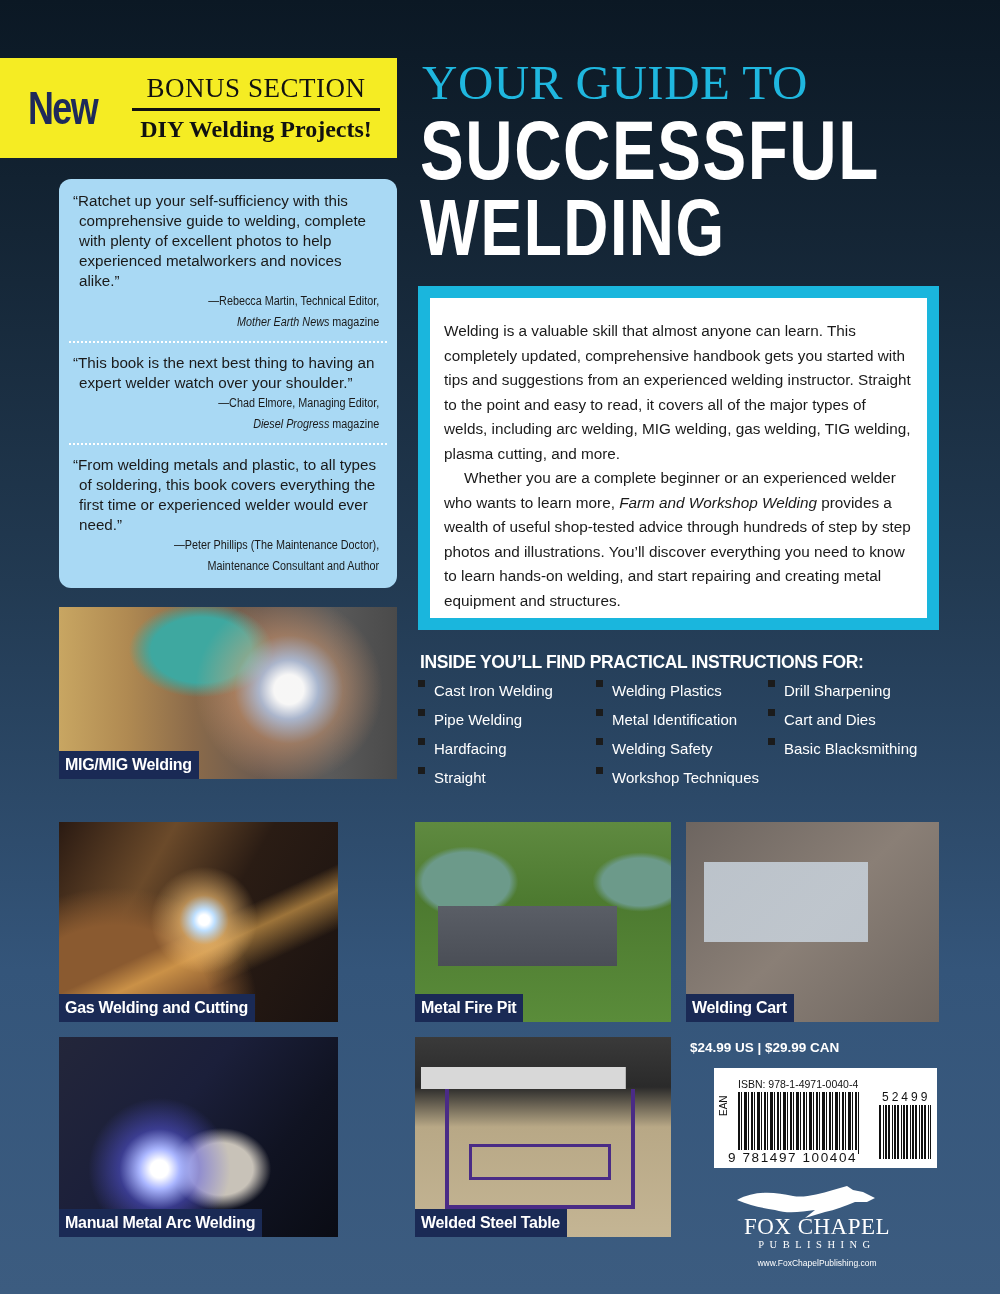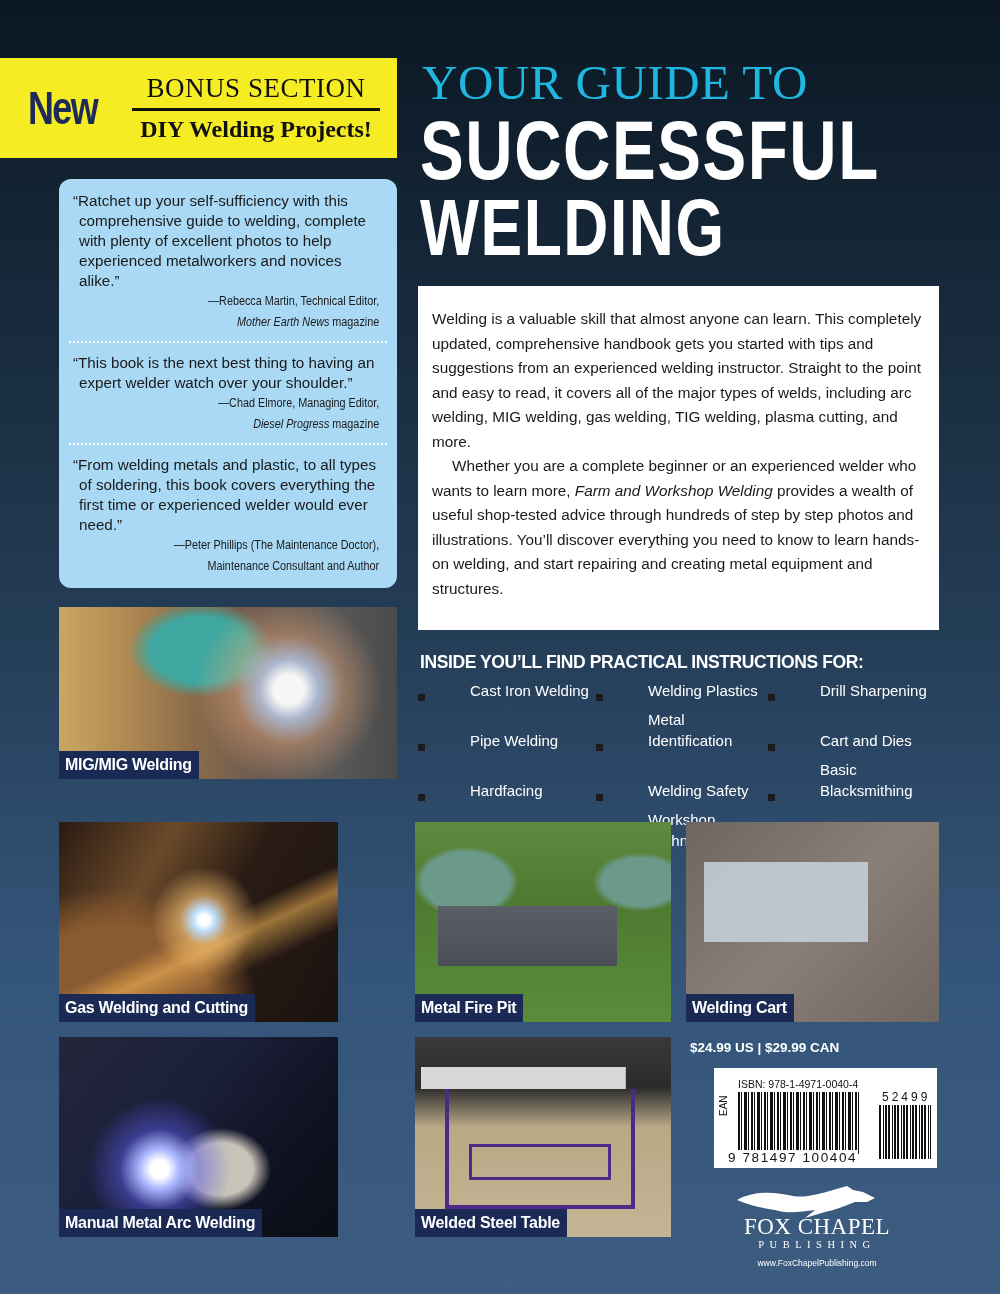--- a/index.html
+++ b/index.html
@@ -26,28 +26,28 @@
 
   
   .quotes { left:59px; top:179px; width:338px; height:409px; background:#a9d9f4; border-radius:12px; color:#1a1a1a; padding:12px 16px 0 14px; }
   .quote { font-size:15.2px; line-height:20px; }
   .quote p { text-indent:-6px; padding-left:6px; }
   .attrib { font-family:"Liberation Sans", sans-serif; font-size:12px; line-height:21px; text-align:right; padding-right:2px; transform:scaleX(0.9); transform-origin:right; }
   .attrib i { font-style:italic; }
   .q-sep { border-top:2px dotted #ffffff; margin:8px -6px 10px -4px; }
 
   
-  .desc { left:418px; top:286px; width:521px; height:344px; background:#1ab6dd; padding:0; }
+  .desc { left:418px; top:286px; width:521px; height:344px; background:#1ab6dd; padding:12px; }
   .desc-inner { width:100%; height:100%; background:#fff; color:#1a1a1a; padding:21px 14px 0 14px; font-size:15.3px; line-height:24.5px; }
   .desc-inner .indent { text-indent:20px; }
 
   
   .inst-head { left:420px; top:652px; font-weight:700; font-size:17.5px; color:#fff; letter-spacing:-0.4px; }
   .inst-grid { left:418px; top:680px; width:530px; display:grid; grid-template-columns:178px 172px 180px; row-gap:8px; }
-  .inst-item { display:flex; align-items:flex-end; font-size:15px; line-height:21px; color:#fff;gap:36px; }
+  .inst-item { display:flex; align-items:flex-start; font-size:15px; line-height:21px; color:#fff; }
   .bullet { width:7px; height:7px; background:#1b1b1b; margin-right:9px; flex:0 0 7px; }
 
   
   .photo { position:absolute; overflow:hidden; }
   .cap { position:absolute; left:0; bottom:0; background:#1a2a55; color:#fff; font-weight:700; font-size:16px; padding:3px 7px 3px 6px; line-height:22px; white-space:nowrap; letter-spacing:-0.3px; }
   .p-mig { left:59px; top:607px; width:338px; height:172px;
     background:
       radial-gradient(circle at 68% 48%, rgba(255,255,255,0.95) 0 6%, rgba(200,220,255,0.7) 12%, rgba(240,170,120,0.4) 22%, transparent 38%),
       radial-gradient(ellipse at 42% 25%, #3ea8a0 0 18%, transparent 26%),
       linear-gradient(90deg, #c8a662 0%, #b08a52 20%, #8a6a4a 40%, #6a5a50 60%, #5a5a5a 80%, #4a4a4a 100%); }

